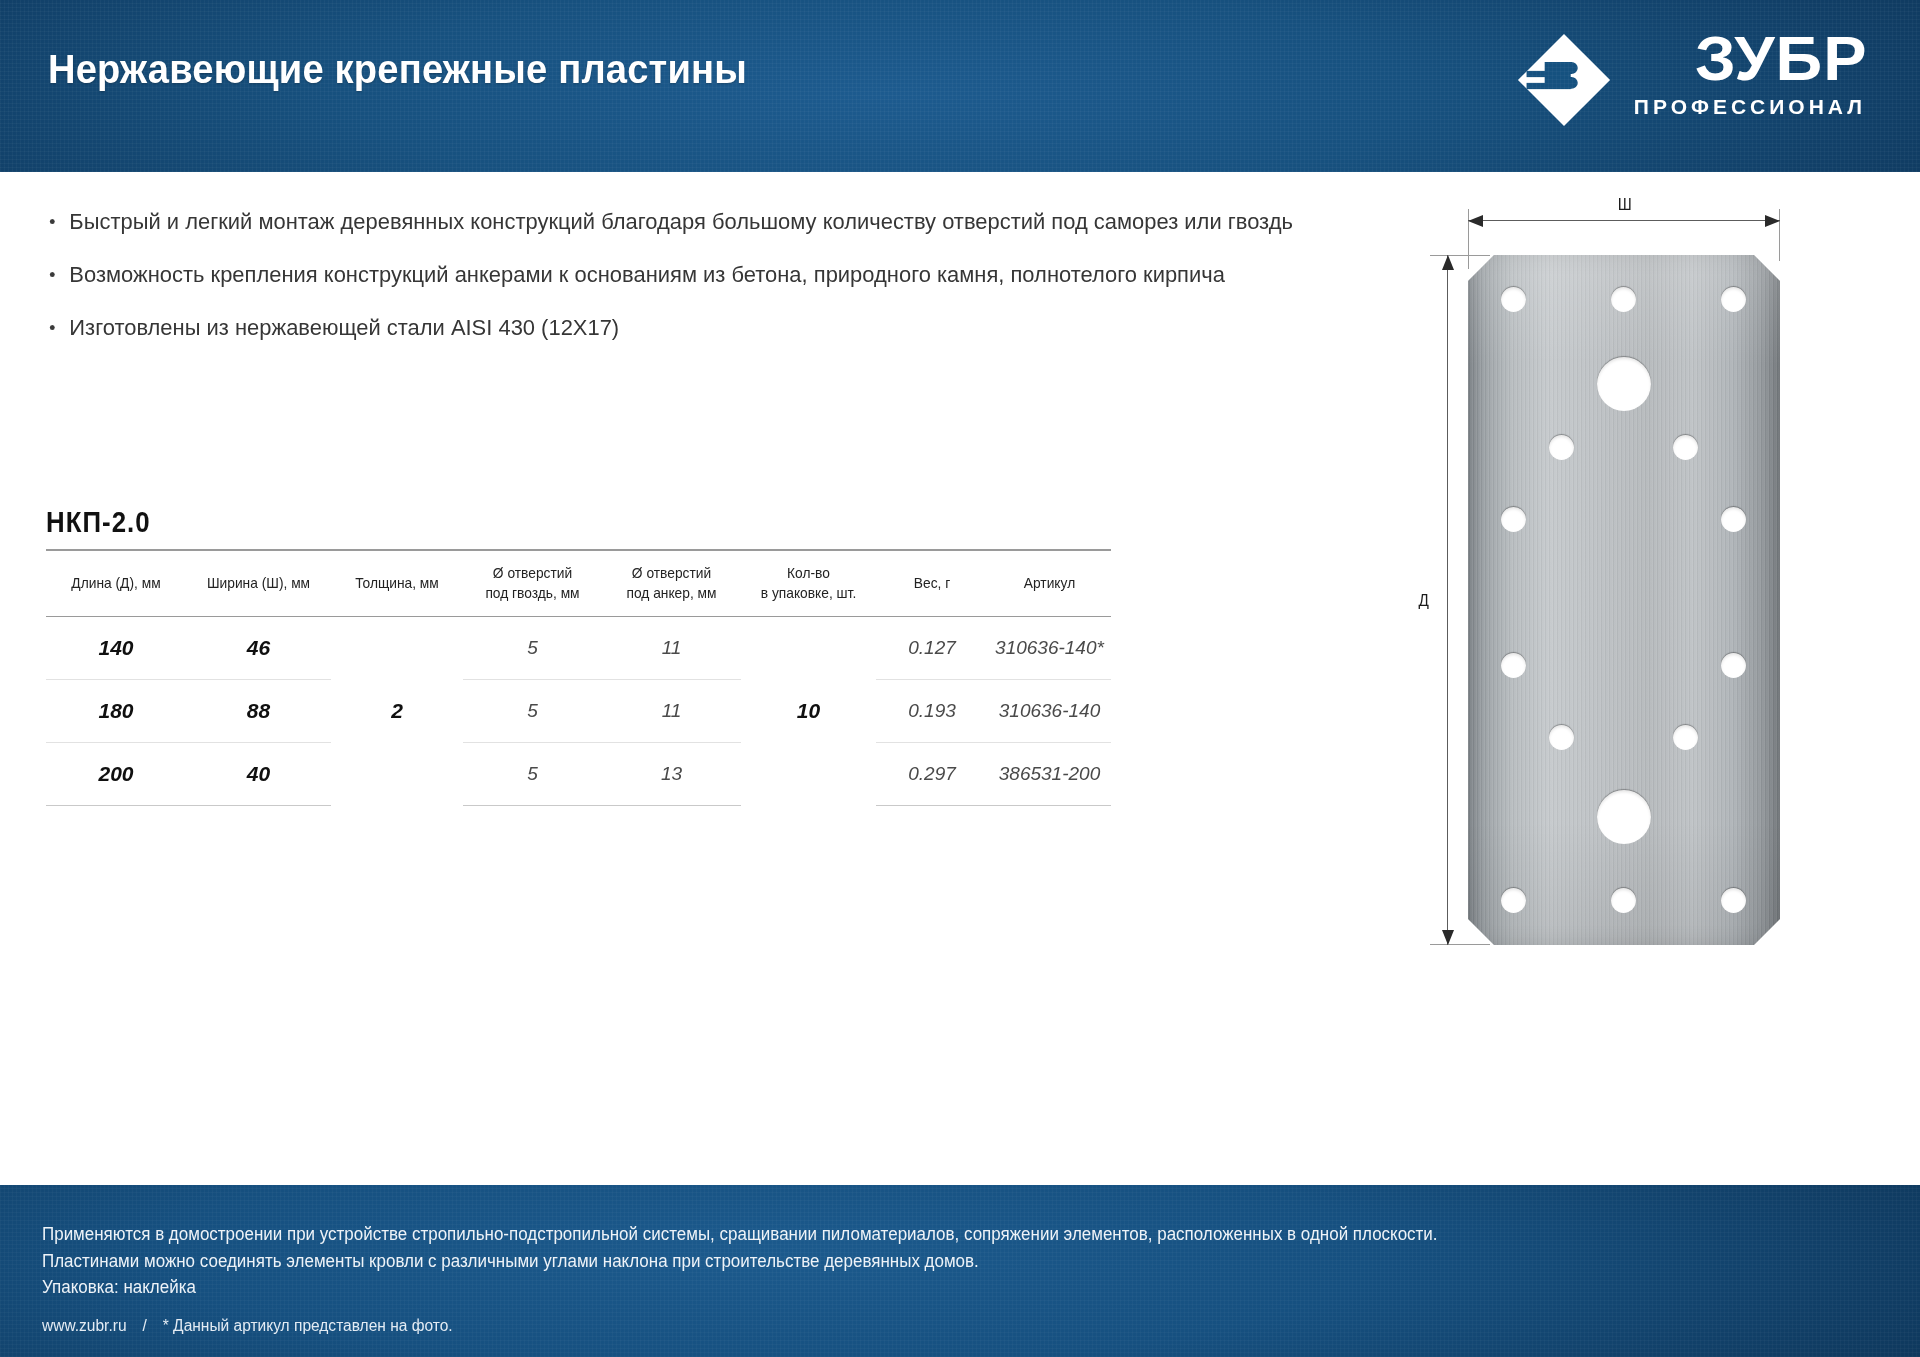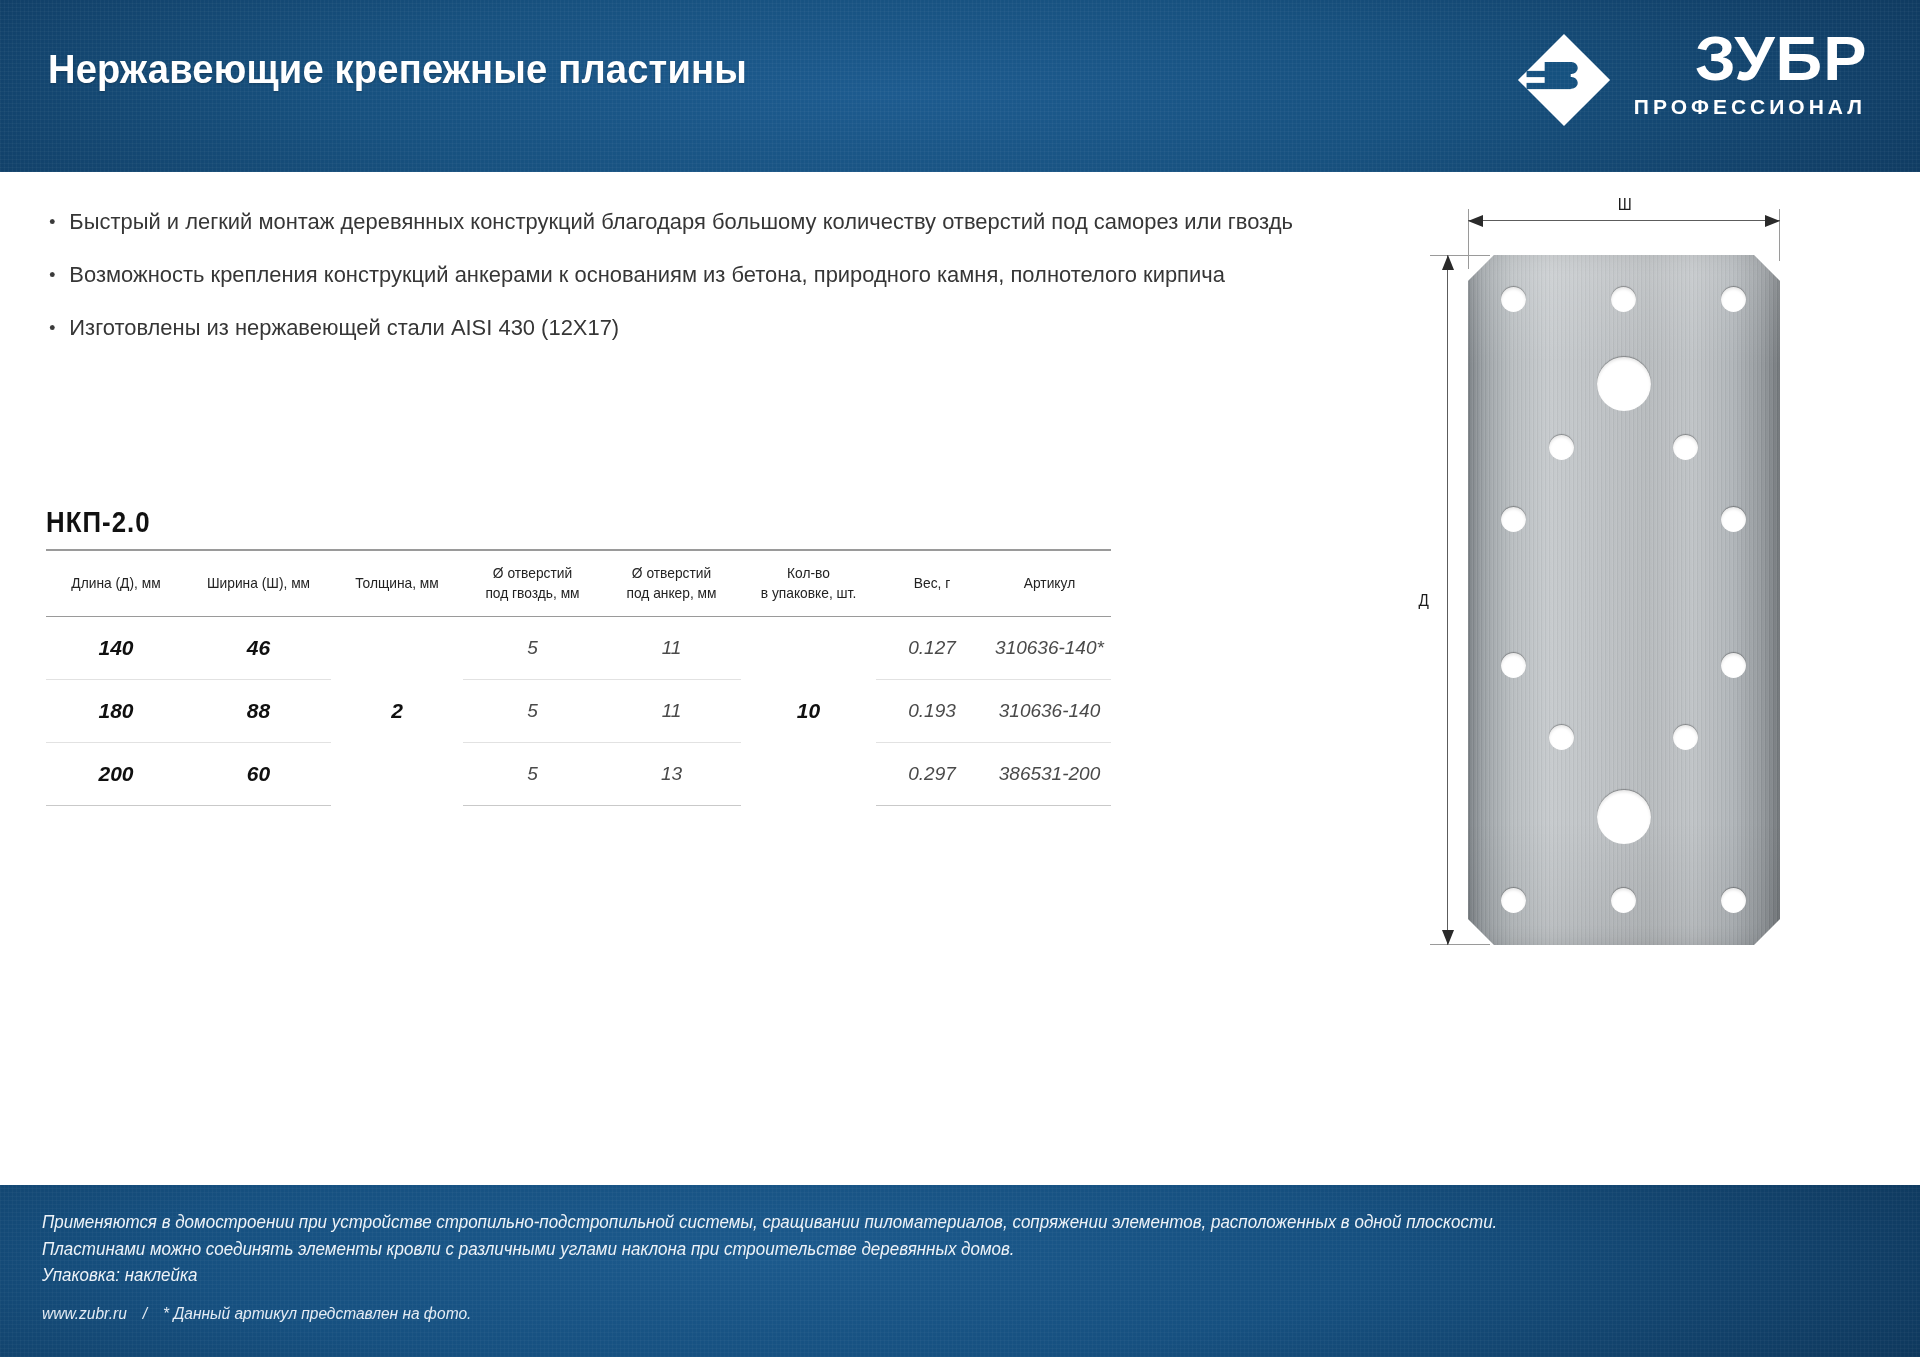--- a/index.html
+++ b/index.html
@@ -150,21 +150,21 @@
       radial-gradient(ellipse 1500px 280px at 40% 40%, #1c5a8d 0%, #165080 40%, #103d64 76%, #0c3152 100%);
     overflow: hidden;
   }
   .footer::after {
     content: ""; position: absolute; inset: 0;
     background-image:
       repeating-linear-gradient(0deg, rgba(255,255,255,.028) 0 1px, transparent 1px 4px),
       repeating-linear-gradient(90deg, rgba(255,255,255,.028) 0 1px, transparent 1px 4px);
     pointer-events: none;
   }
-  .footer-inner { position: absolute; left: 42px; top: 24px; z-index: 2; font-style: italic; }
+  .footer-inner { position: absolute; left: 42px; top: 36px; z-index: 2; }
   .footer-line {
     font-size: 17.5px; color: #eef3f8; line-height: 1.52; white-space: nowrap;
     transform: scaleX(.97); transform-origin: left center;
   }
   .footer-bottom {
     margin-top: 16px; font-size: 16px; color: #e4ecf4; white-space: nowrap;
     transform: scaleX(.97); transform-origin: left center;
   }
   .footer-bottom .sep { margin: 0 12px; }
 </style>
@@ -263,21 +263,21 @@
         <tr>
           <td class="strong">180</td>
           <td class="strong">88</td>
           <td>5</td>
           <td>11</td>
           <td>0.193</td>
           <td class="art">310636-140</td>
         </tr>
         <tr>
           <td class="strong">200</td>
-          <td class="strong">60</td>
+          <td class="strong">40</td>
           <td>5</td>
           <td>13</td>
           <td>0.297</td>
           <td class="art">386531-200</td>
         </tr>
       </tbody>
     </table>
   </div>
 
   <div class="product">

